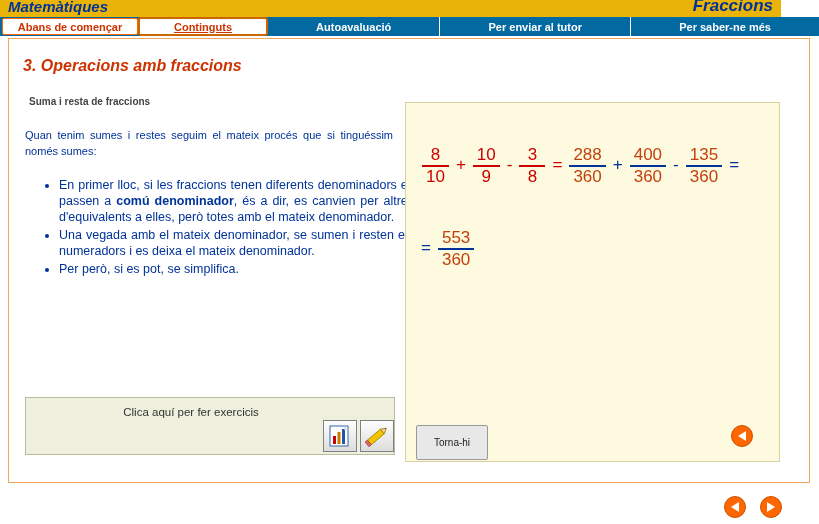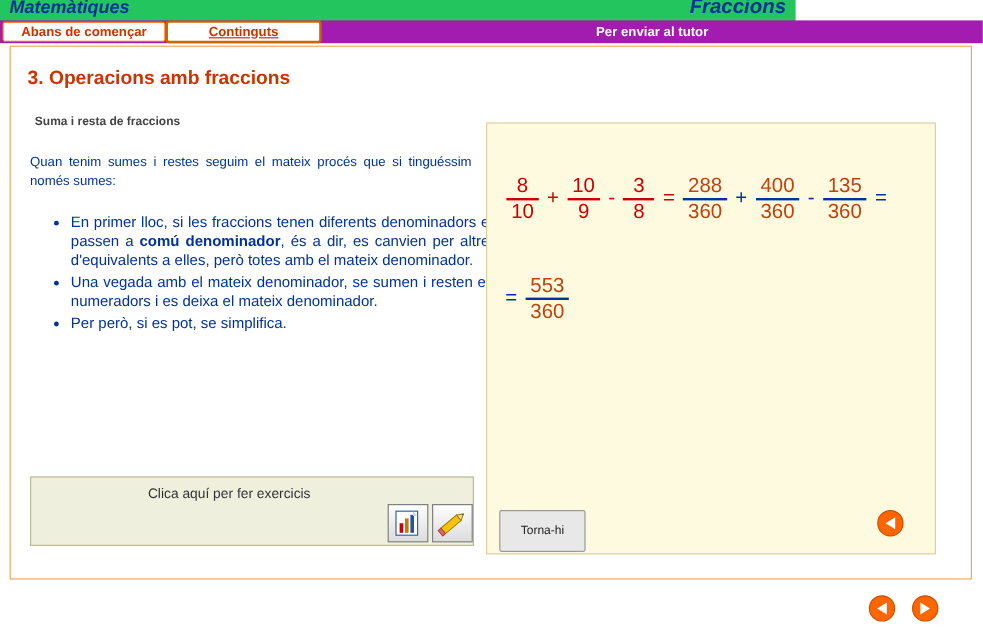--- a/index.html
+++ b/index.html
@@ -12,23 +12,23 @@
     background: #ffffff;
     font-family: "Liberation Sans", sans-serif;
     overflow: hidden;
     position: relative;
   }
 
   
   #header-bar {
     position: absolute;
     top: 0; left: 0;
-    width: 663px;
+    width: 781px;
     height: 18px;
-    background: #22c55e;
+    background: #eab308;
   }
   #brand-title {
     position: absolute;
     left: 8px;
     top: -2px;
     font-size: 15px;
     font-weight: bold;
     font-style: italic;
     color: #003399;
     letter-spacing: 0px;
@@ -43,21 +43,21 @@
     color: #003399;
   }
 
   
   #tabs {
     position: absolute;
     top: 17px;
     left: 0;
     width: 819px;
     height: 19px;
-    background: #a21caf;
+    background: #0369a1;
     display: flex;
     align-items: stretch;
   }
   .tab {
     flex: 1 1 auto;
     color: #ffffff;
     font-size: 11px;
     font-weight: bold;
     display: flex;
     align-items: center;
@@ -100,20 +100,21 @@
     background: #ffffff;
   }
 
   #section-title {
     position: absolute;
     left: 14px;
     top: 18px;
     font-size: 16px;
     font-weight: bold;
     color: #cc3300;
+    font-style: italic;
   }
 
   #subsection-title {
     position: absolute;
     left: 20px;
     top: 57px;
     font-size: 10px;
     font-weight: bold;
     color: #444444;
   }
@@ -281,21 +282,23 @@
 <body>
 
 <div id="header-bar">
   <div id="brand-title">Matemàtiques</div>
   <div id="topic-title">Fraccions</div>
 </div>
 
 <div id="tabs">
   <div class="tab first">Abans de començar</div>
   <div class="tab active">Continguts</div>
+  <div class="tab">Autoavaluació</div>
   <div class="tab">Per enviar al tutor</div>
+  <div class="tab">Per saber-ne més</div>
 </div>
 
 <div id="content-frame">
 
   <div id="section-title">3. Operacions amb fraccions</div>
   <div id="subsection-title">Suma i resta de fraccions</div>
   <div id="intro-text">Quan tenim sumes i restes seguim el mateix procés que si tinguéssim només sumes:</div>
 
   <ul id="bullets">
     <li><span>En primer lloc, si les fraccions tenen diferents denominadors es passen a </span><b>comú denominador</b><span>, és a dir, es canvien per altres d'equivalents a elles, però totes amb el mateix denominador.</span></li>

